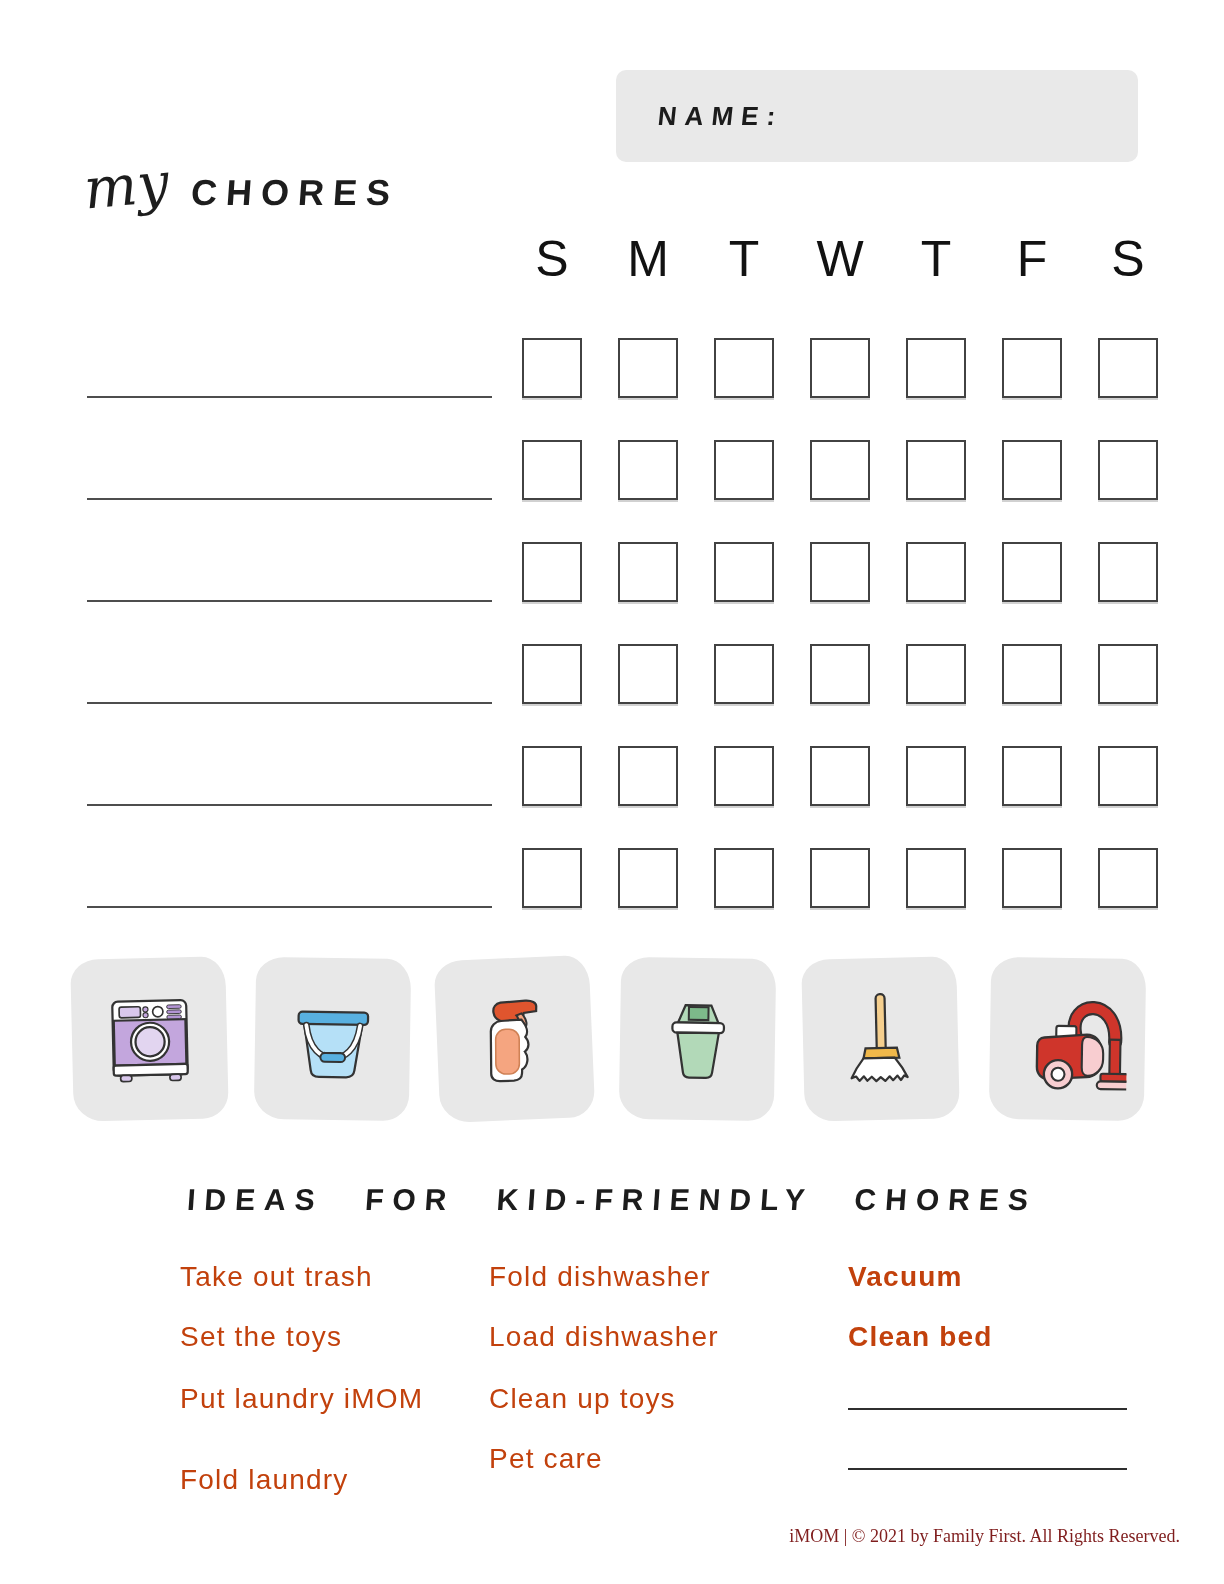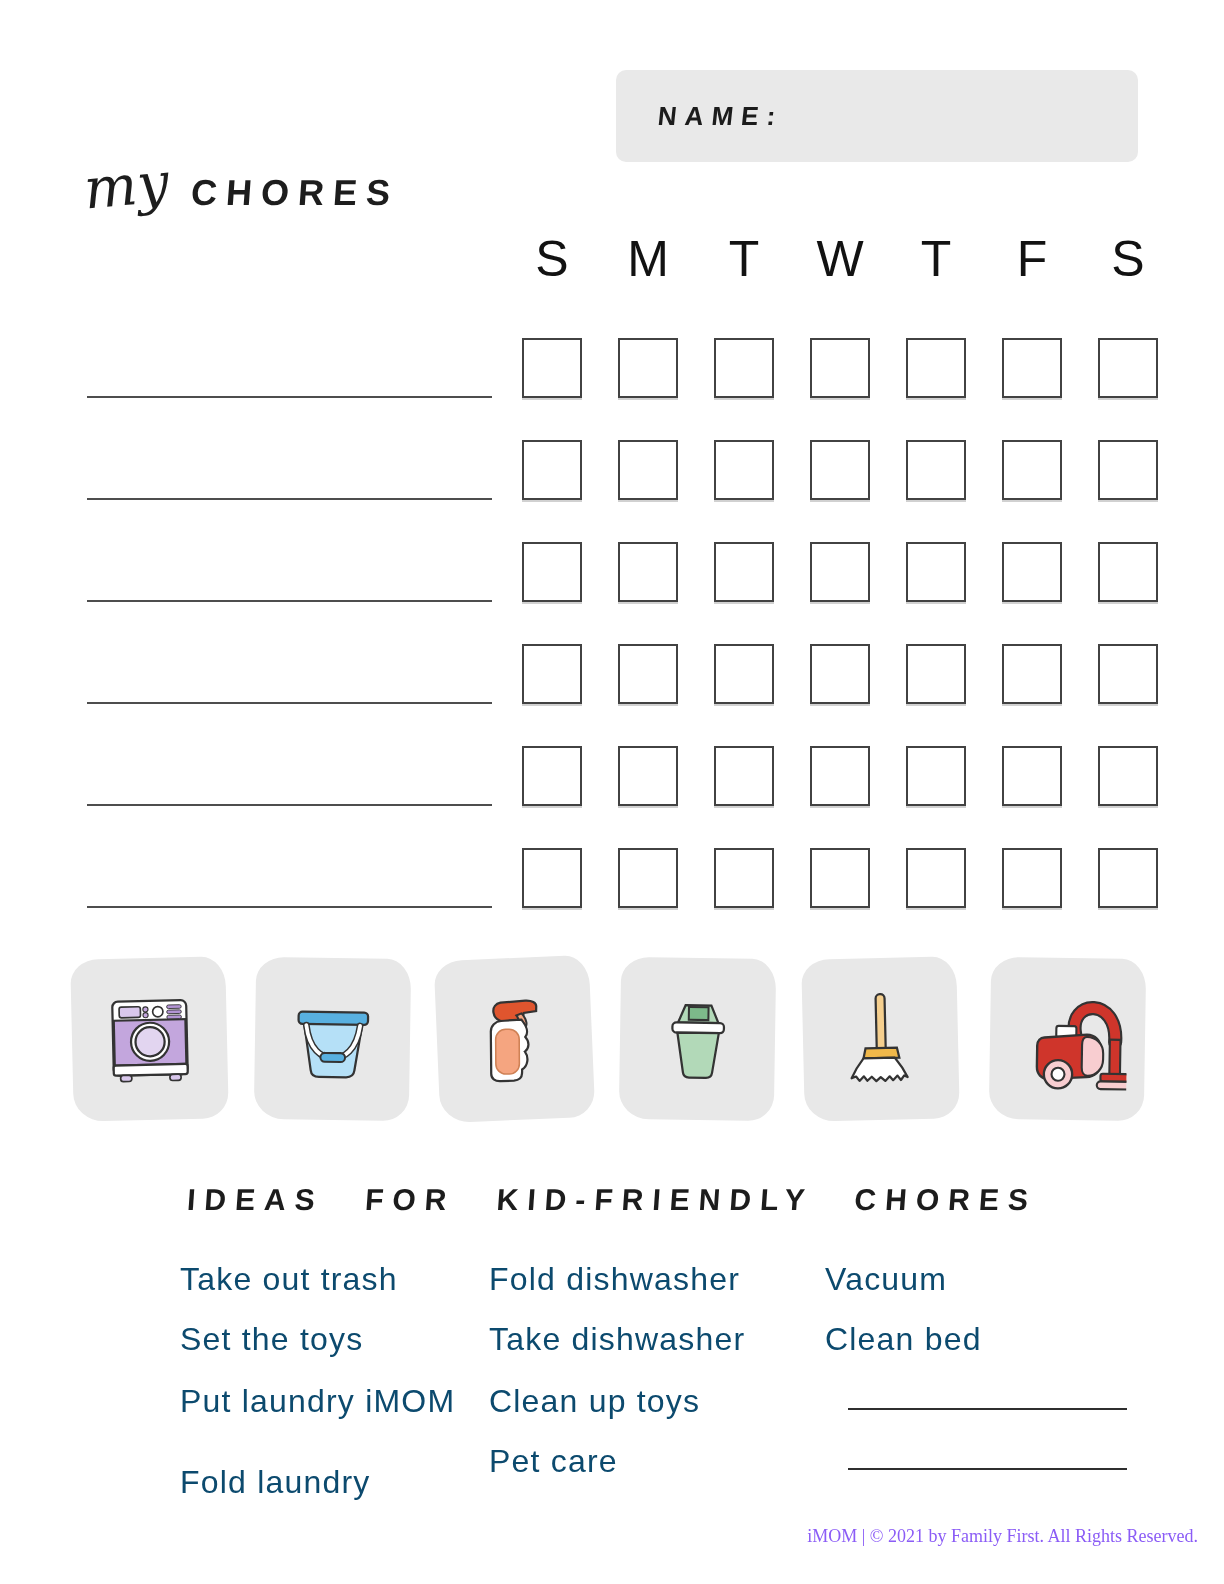--- a/index.html
+++ b/index.html
@@ -52,33 +52,33 @@
   .rot-a { transform:rotate(-1.3deg); }
   .rot-b { transform:rotate(0.9deg); }
   .rot-c { transform:rotate(-2.4deg); }
 
   
   .ideas-heading {
     position:absolute; left:0; width:1224px; top:1183px; text-align:center;
     font-size:30px; letter-spacing:9px; word-spacing:24px; font-weight:600;
     color:#1c1c1c; transform:skewX(-4deg);
   }
-  .idea { position:absolute; font-size:32px; color:#0c4a6e; letter-spacing:1.2px; line-height:1; }
+  .idea { position:absolute; font-size:28px; color:#c2410c; letter-spacing:1.2px; line-height:1; }
   .col1 { left:180px; }
   .col2 { left:489px; }
-  .col3 { left:825px; }
+  .col3 { left:848px;font-weight:bold; }
   .blank-idea-line {
     position:absolute; left:848px; width:279px; height:0;
     border-bottom:2px solid #2f2f2f;
   }
 
   
   .footer {
-    position:absolute; right:26px; top:1526px;
-    font-family:"Liberation Serif", serif; font-size:18px; color:#8b5cf6;
+    position:absolute; right:44px; top:1526px;
+    font-family:"Liberation Serif", serif; font-size:18px; color:#7f1d1d;
   }
 </style>
 </head>
 <body>
 
 <div class="page">
 
   <div class="name-box">
     <span class="name-label">NAME:</span>
   </div>
@@ -244,21 +244,21 @@
   </div>
 
   <div class="ideas-heading">IDEAS FOR KID-FRIENDLY CHORES</div>
 
   <div class="idea col1" style="top:1263px">Take out trash</div>
   <div class="idea col1" style="top:1323px">Set the toys</div>
   <div class="idea col1" style="top:1385px">Put laundry iMOM</div>
   <div class="idea col1" style="top:1466px">Fold laundry</div>
 
   <div class="idea col2" style="top:1263px">Fold dishwasher</div>
-  <div class="idea col2" style="top:1323px">Take dishwasher</div>
+  <div class="idea col2" style="top:1323px">Load dishwasher</div>
   <div class="idea col2" style="top:1385px">Clean up toys</div>
   <div class="idea col2" style="top:1445px">Pet care</div>
 
   <div class="idea col3" style="top:1263px">Vacuum</div>
   <div class="idea col3" style="top:1323px">Clean bed</div>
   <div class="blank-idea-line" style="top:1408px"></div>
   <div class="blank-idea-line" style="top:1468px"></div>
 
   <div class="footer">iMOM | © 2021 by Family First. All Rights Reserved.</div>
 

